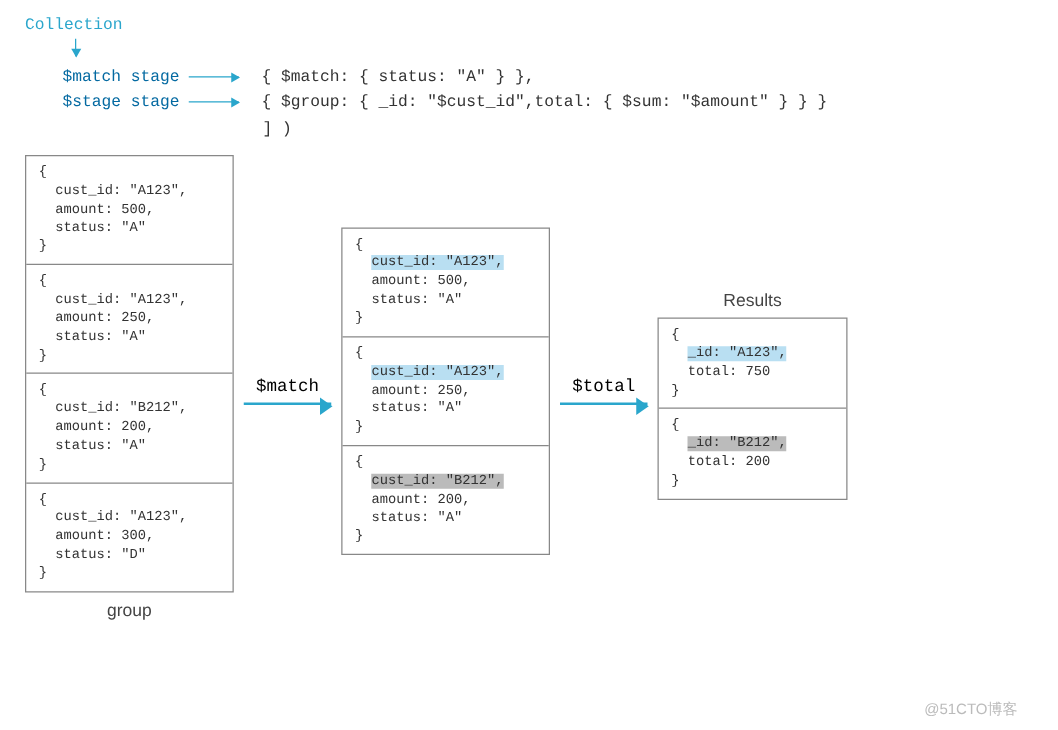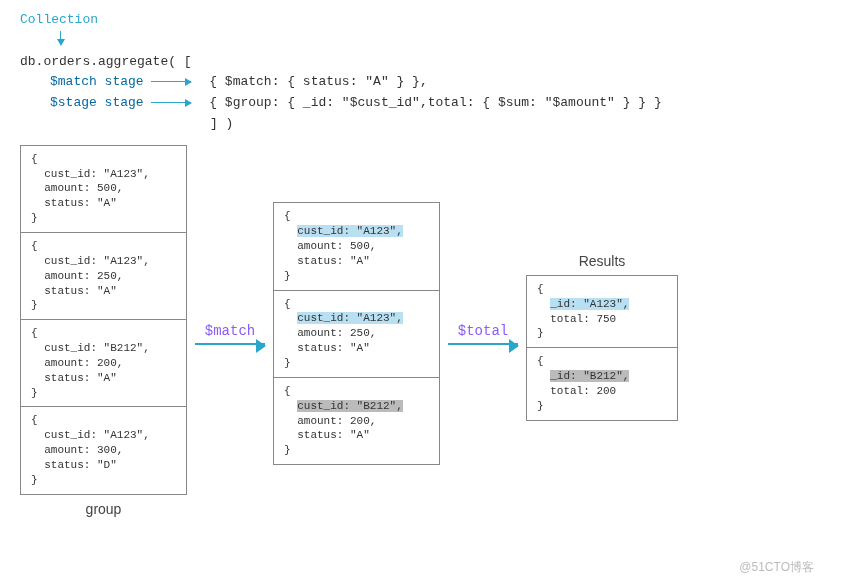--- a/index.html
+++ b/index.html
@@ -62,21 +62,21 @@
     padding: 6px 10px;
     white-space: pre;
   }
   .doc:first-child { border-top: none; }
   .box.orders { width: 165px; }
   .box.match  { width: 165px; }
   .box.results{ width: 150px; }
   .col-title { font-size: 14px; margin: 6px 0; color: #444; font-family: Liberation Sans, sans-serif; }
   .stage-arrow {
     display: flex; flex-direction: column; align-items: center;
-    color: #8b5cf6;
+    color: #000000;
   }
   .stage-arrow .shaft {
     border-top: 2px solid #2aa6cc;
     width: 70px; position: relative;
   }
   .stage-arrow .shaft::after {
     content: "";
     position: absolute; right: -1px; top: -6px;
     border-left: 10px solid #2aa6cc;
     border-top: 7px solid transparent;
@@ -89,21 +89,20 @@
     position: absolute; right: 32px; bottom: 8px;
     color: #bbb; font-size: 12px; font-family: sans-serif;
   }
 </style>
 </head>
 <body>
 
 <div class="code-block">
   <div><span class="collection-label">Collection</span></div>
   <div><span class="arrow-down"></span></div>
-  <div class="code-txt">db.orders.aggregate( [</div>
   <div>
     <span class="stage-label">$match stage</span>
     <span class="arrow-line"></span>
     <span class="code-txt" style="margin-left:10px">{ $match: { status: "A" } },</span>
   </div>
   <div>
     <span class="stage-label">$stage stage</span>
     <span class="arrow-line"></span>
     <span class="code-txt" style="margin-left:10px">{ $group: { _id: "$cust_id",total: { $sum: "$amount" } } }</span>
   </div>

